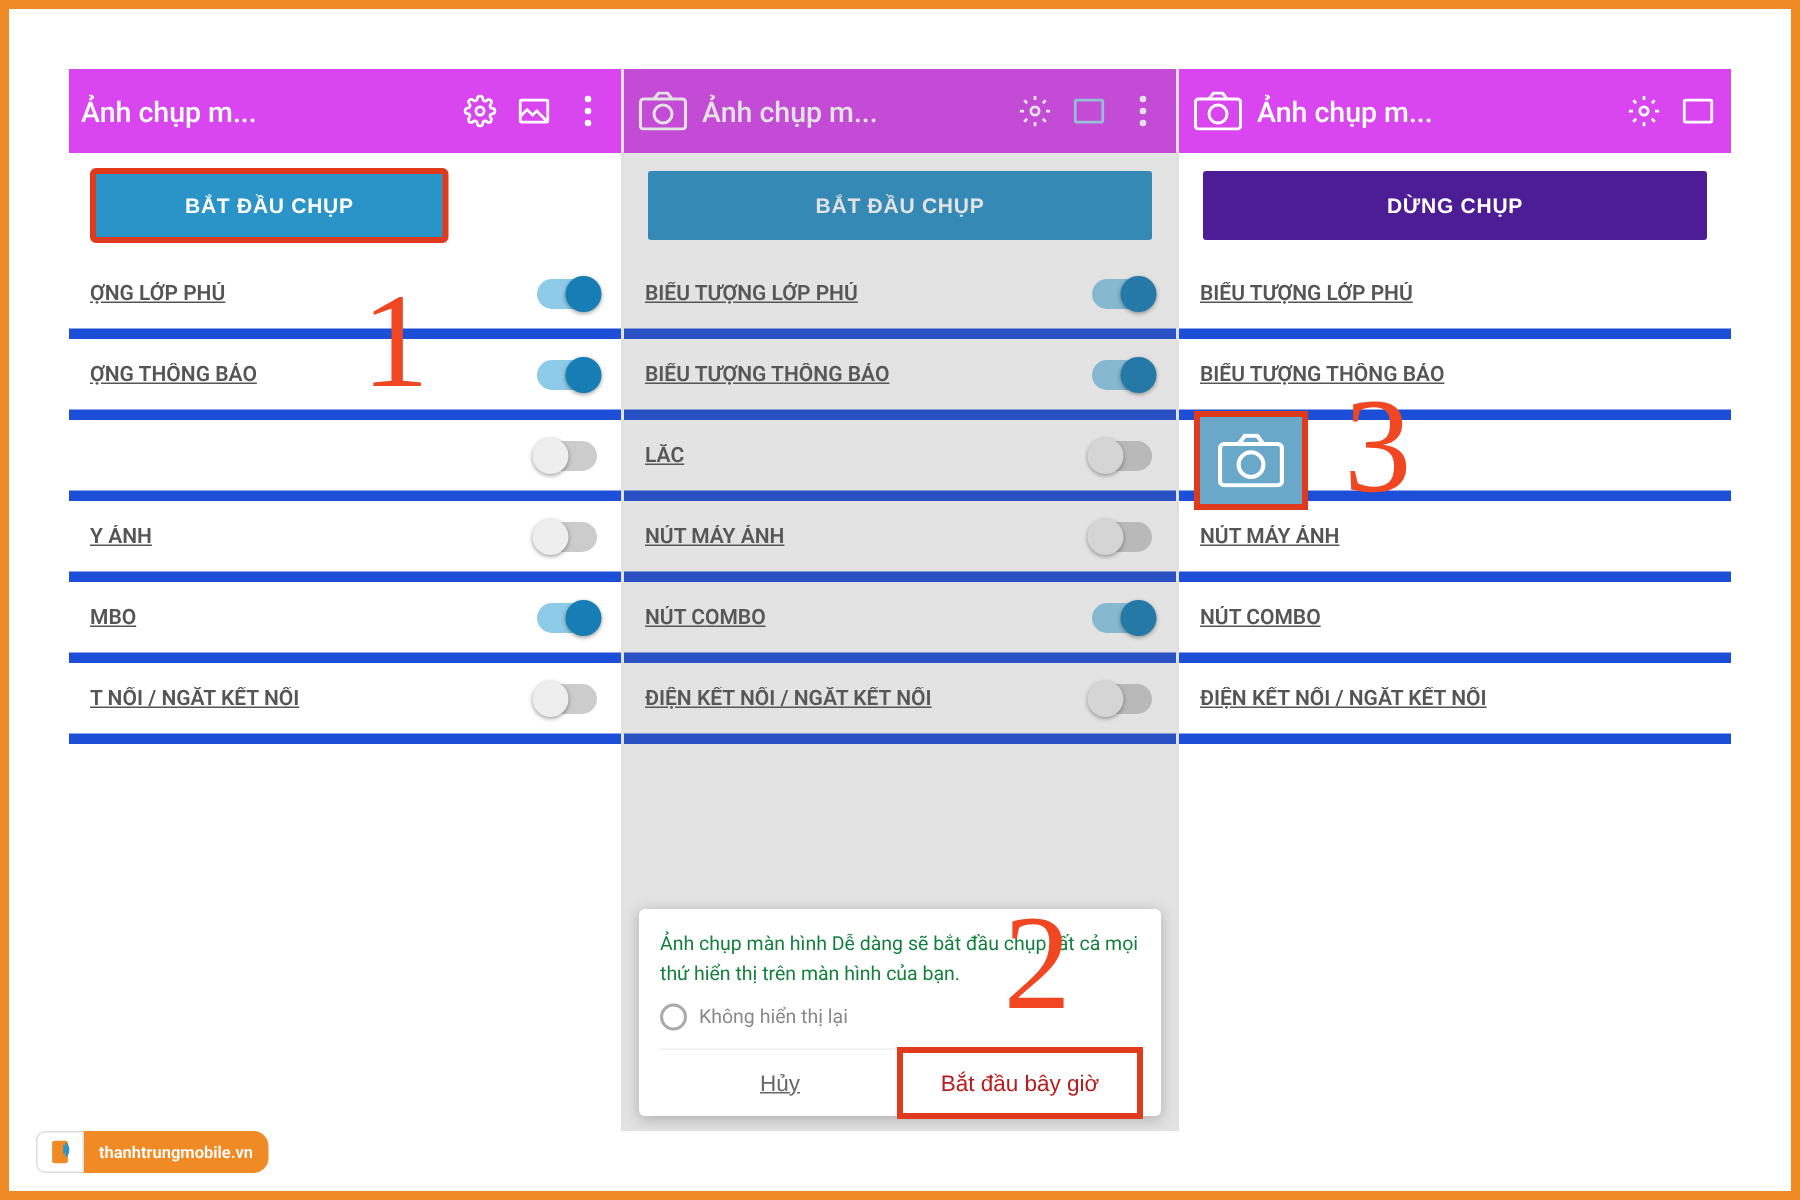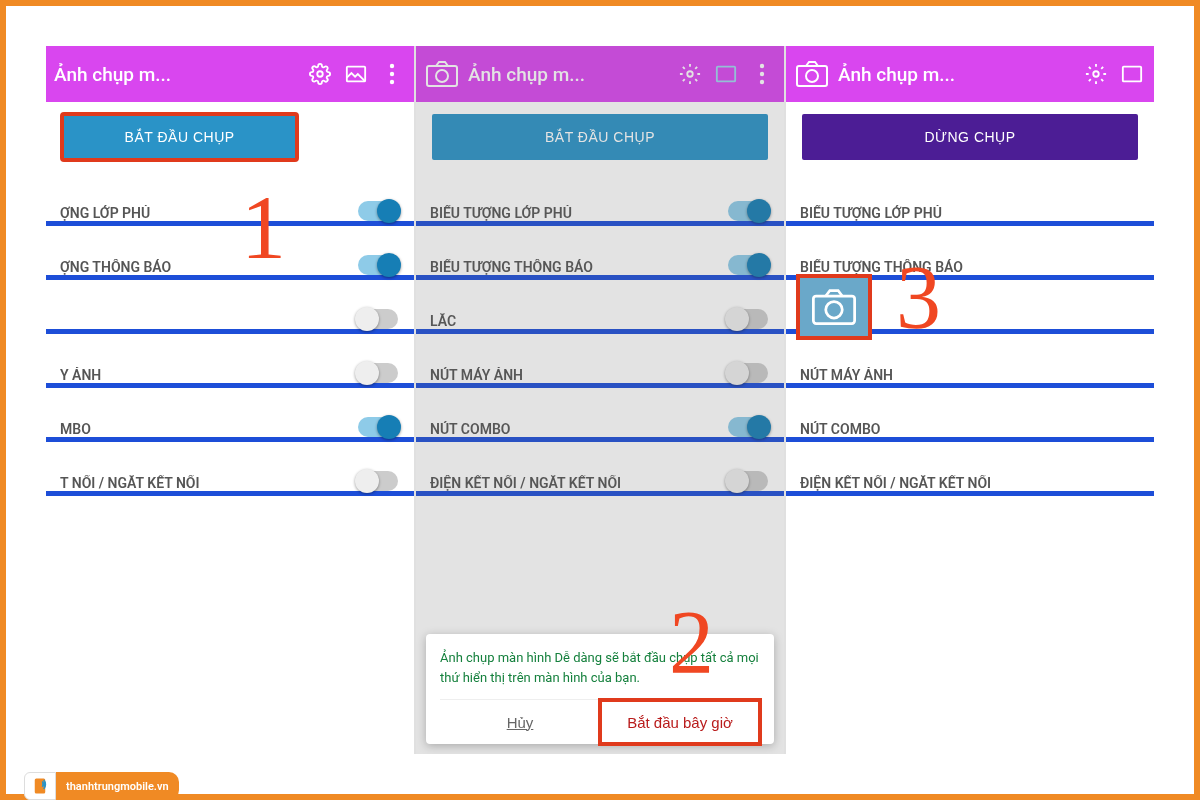--- a/index.html
+++ b/index.html
@@ -47,41 +47,42 @@
   .toolbar .tb-btn { width: 28px; height: 28px; display:flex; align-items:center; justify-content:center; cursor:pointer; }
 
   
   .mainbtn-wrap { padding: 12px 16px; }
   .mainbtn {
     width: 100%;
     height: 46px;
     border: none;
     color: #fff;
     font-size: 14px;
-    font-weight: 400;
+    font-weight: 700;
     letter-spacing: 0.5px;
     cursor: pointer;
     border-radius: 2px;
   }
   .mainbtn.blue { background: #2a93c7; }
   .mainbtn.red  { background: #4c1d95; }
   .mainbtn.outlined-red { outline: 4px solid #e03a1c; outline-offset: -2px; }
 
   
   .rows { display:flex; flex-direction:column; }
   .row {
     height: 54px;
     display:flex;
-    align-items:flex-end;
+    align-items:center;
     padding: 0 16px 0 14px;
     color: #555;
     font-size: 14px;
     font-weight: 600;
-    border-bottom: 5px solid #1d4ed8;
+    border-bottom: 7px solid #1d4ed8;
     position: relative;
+    text-decoration: underline;
   }
   .row .label { flex:1; white-space: nowrap; overflow:hidden; }
   .switch {
     width: 40px; height: 20px; border-radius: 10px; position: relative;
     background: #ccc;
   }
   .switch .knob {
     position:absolute; top:-2px; width:24px; height:24px; border-radius:50%;
     background:#fff; box-shadow:0 1px 3px rgba(0,0,0,.4);
   }
@@ -146,21 +147,21 @@
     align-items:center;
     padding:0 10px;
     font-size:12px;
     gap:8px;
   }
   .adbar .adico { width:28px; height:28px; background:#fff; border-radius:4px; display:flex; align-items:center; justify-content:center; }
 
   
   .watermark {
     position:absolute;
-    left: 24px; bottom: 0;
+    left: 24px; bottom: 18px;
     display:flex; align-items:stretch;
     height: 28px;
     z-index:50;
   }
   .watermark .logo { width:32px; background:#fff; border:1px solid #ddd; border-radius:6px 0 0 6px; display:flex; align-items:center; justify-content:center; }
   .watermark .txt { background:#f08a24; color:#fff; font-size:11px; font-weight:600; padding:0 10px; display:flex; align-items:center; border-radius:0 10px 10px 0; }
 
   svg { display:block; }
 </style>
 </head>
@@ -303,20 +304,24 @@
           </div>
         <div class="row">
             <span class="label">ĐIỆN KẾT NỐI / NGẮT KẾT NỐI</span>
             <span class="switch off">
               <span class="knob"></span>
             </span>
           </div>
       </div>
       <div class="dialog">
         <div class="msg">Ảnh chụp màn hình Dễ dàng sẽ bắt đầu chụp tất cả mọi thứ hiển thị trên màn hình của bạn.</div>
+        <div class="chk">
+          <span class="circle"></span>
+          <span>Không hiển thị lại</span>
+        </div>
         <div class="btns">
           <button class="dcancel">Hủy</button>
           <button class="dstart">Bắt đầu bây giờ</button>
         </div>
       </div>
       <div class="step-num" style="bottom:60px; right:70px;">2</div>
     </div>
 
     <div class="panel">
       <div class="toolbar">

